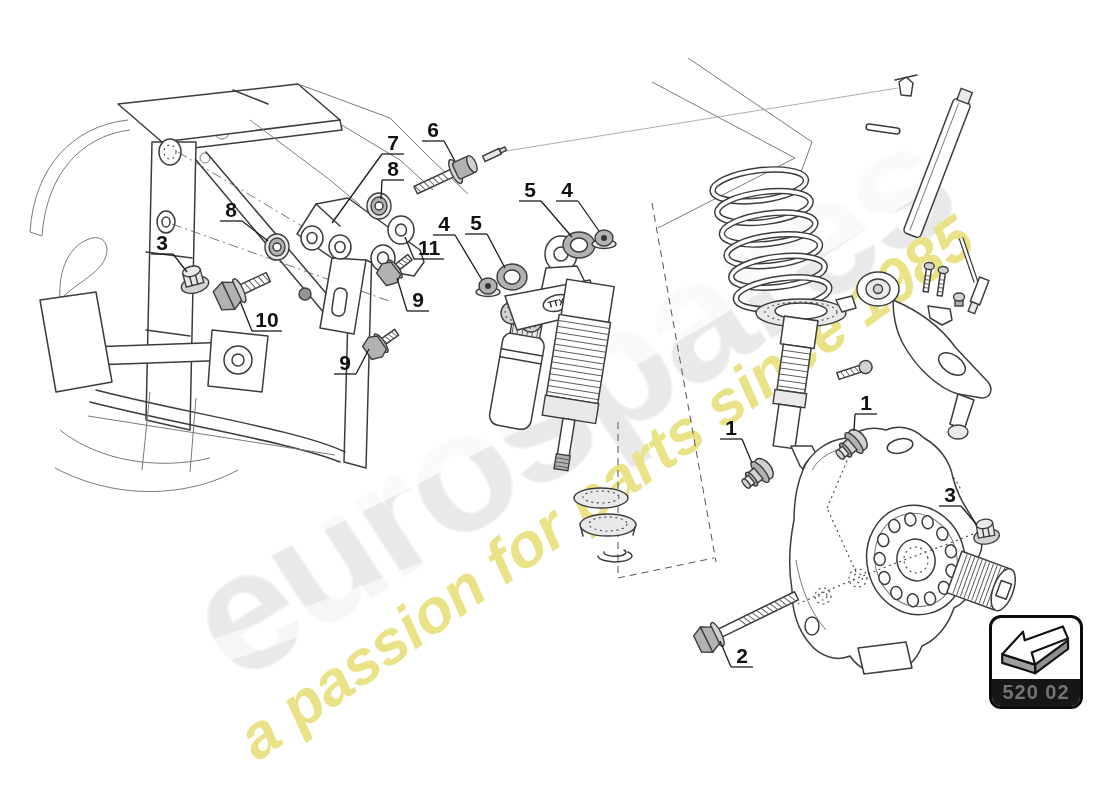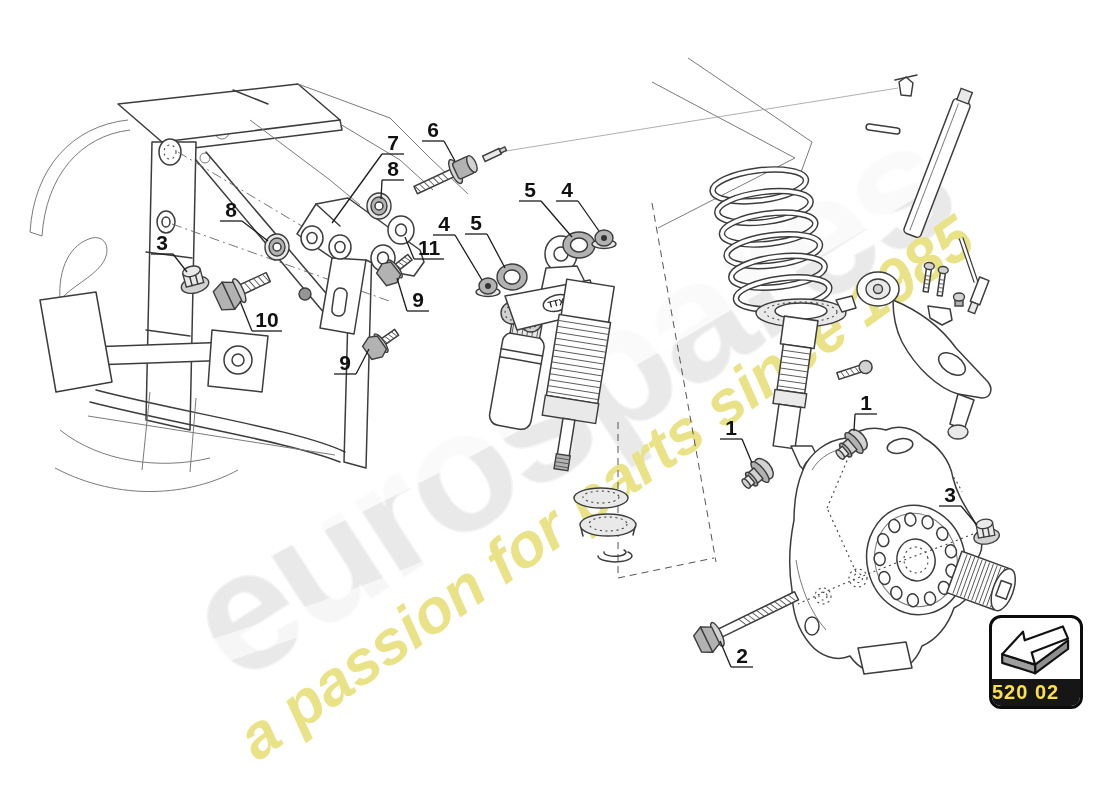--- a/index.html
+++ b/index.html
@@ -23,21 +23,21 @@
   #callouts line{stroke:#1c1c1c;stroke-width:1.3}
   #callouts text{font:bold 21px "Liberation Sans",sans-serif;fill:#111}
   .wm-brand{font:bold 170px "Liberation Sans",sans-serif;letter-spacing:-5px}
   .wm-tag{font:italic bold 62px "Liberation Sans",sans-serif}
   .ttx{font:bold 9px "Liberation Sans",sans-serif;fill:#222}
   
   .badge{position:absolute;left:989px;top:615px;width:94px;height:94px;background:#fff;
          border:3px solid #0c0c0c;border-radius:12px;box-sizing:border-box;overflow:hidden;
          display:flex;flex-direction:column;z-index:3;}
   .badge-icon{flex:1;display:flex;align-items:center;justify-content:center;}
-  .badge-code{height:27px;background:#161616;color:#fde047;text-align:left;
+  .badge-code{height:27px;background:#161616;color:#737373;text-align:center;
               font:bold 20px "Liberation Sans",sans-serif;letter-spacing:1px;line-height:27px;}
 </style>
 </head>
 <body>
 
 <div class="stage">
 
 <svg class="scene" width="1100" height="800" viewBox="0 0 1100 800">
 
   <g>

